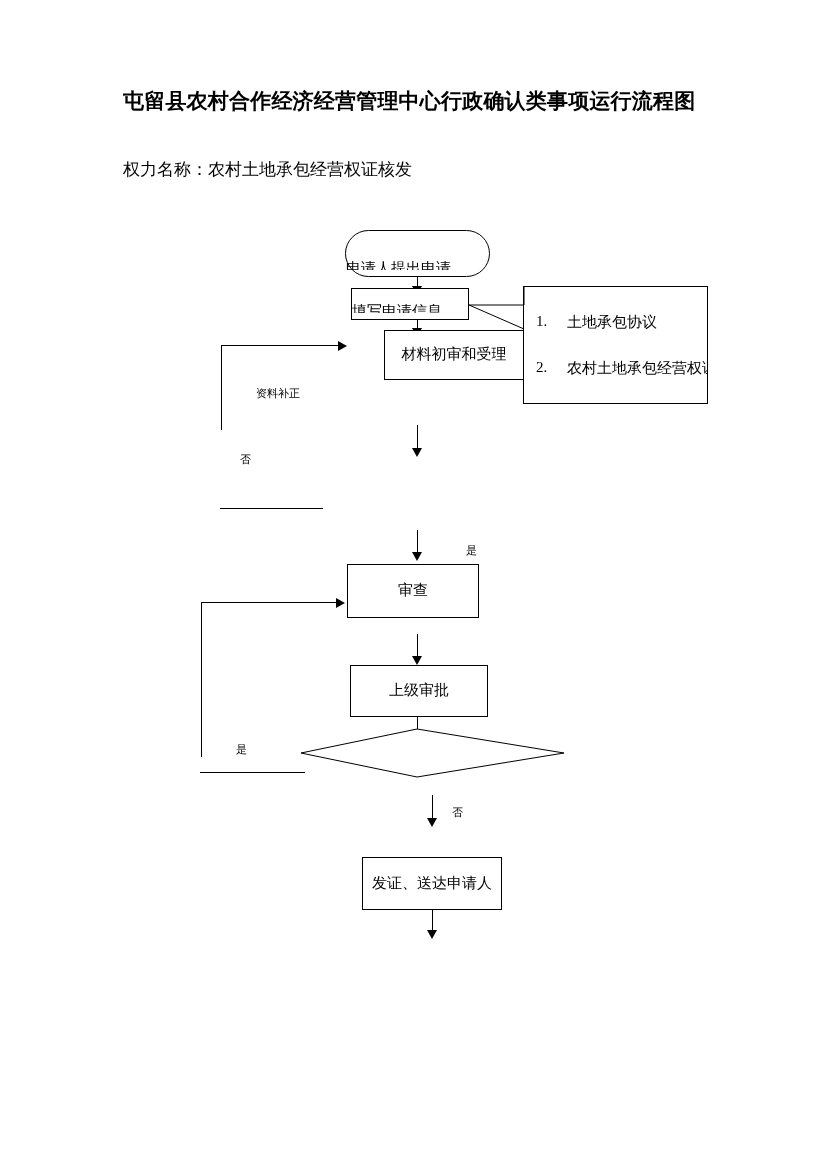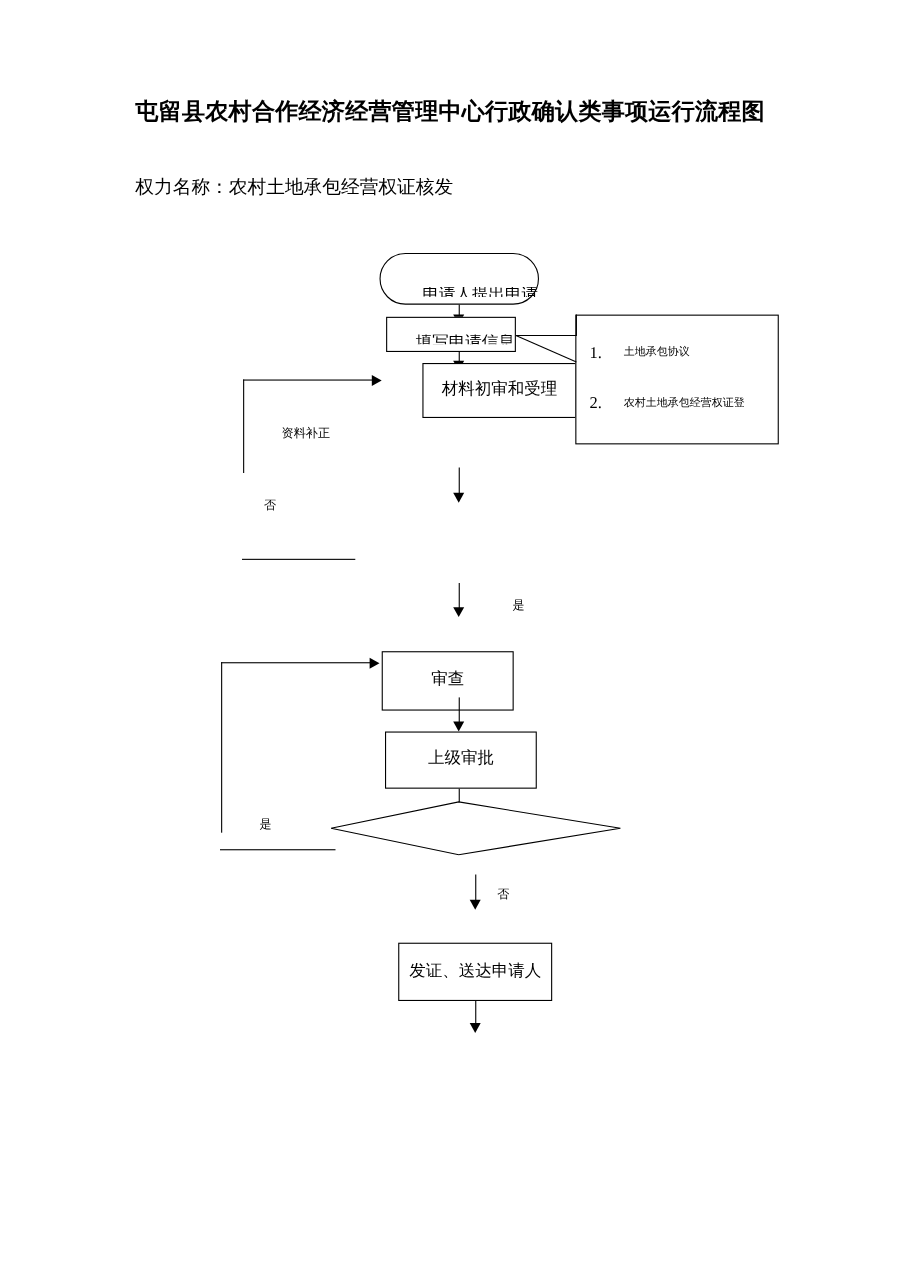--- a/index.html
+++ b/index.html
@@ -60,21 +60,21 @@
   }
   .node.terminator {
     border-radius: 26px;
   }
   
   .node.clipped > .clip-win {
     overflow: hidden;
     height: 9px;
     display: block;
     width: 100%;
-    text-align: right;
+    text-align: left;
   }
   .node.clipped > .clip-win > span {
     display: block;
     position: relative;
     top: 0px;
     font-size: 15px;
     line-height: 15px;
   }
   .node.clipped {
     align-items: flex-end;
@@ -100,21 +100,21 @@
   
   .callout {
     position: absolute;
     box-sizing: border-box;
     border: 1px solid #000000;
     background: #ffffff;
     overflow: hidden;
   }
   .callout-item {
     position: absolute;
-    font-size: 10px;
+    font-size: 15px;
     white-space: nowrap;
   }
   .callout-num {
     position: absolute;
     font-size: 15px;
     font-family: "Liberation Serif", serif;
   }
 
   
   .conn {
@@ -207,21 +207,21 @@
   <div class="arrowhead down" style="left:412px; top:448px;"></div>
 
 
   <div class="branch-label" style="left:240px; top:452px;">否</div>
   <div class="rule-bar" style="left:220px; top:508px; width:103px;"></div>
 
   <div class="conn v" style="left:417px; top:530px; height:26px;"></div>
   <div class="arrowhead down" style="left:412px; top:552px;"></div>
   <div class="branch-label" style="left:466px; top:543px;">是</div>
 
-  <div class="node" style="left:347px; top:592px; width:120px; height:54px;">
+  <div class="node" style="left:347px; top:564px; width:132px; height:54px;">
     <span>审查</span>
   </div>
 
   <div class="conn h" style="left:201px; top:602px; width:137px;"></div>
   <div class="arrowhead right" style="left:336px; top:598px;"></div>
   <div class="conn v" style="left:201px; top:602px; height:155px;"></div>
 
   <div class="conn v" style="left:417px; top:634px; height:25px;"></div>
   <div class="arrowhead down" style="left:412px; top:656px;"></div>
 

